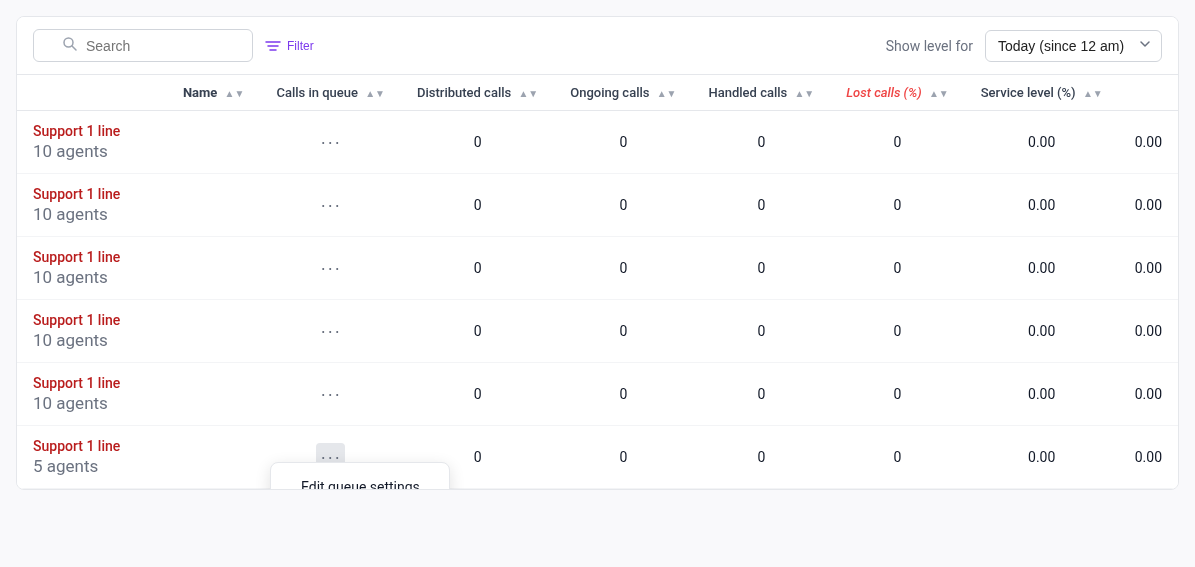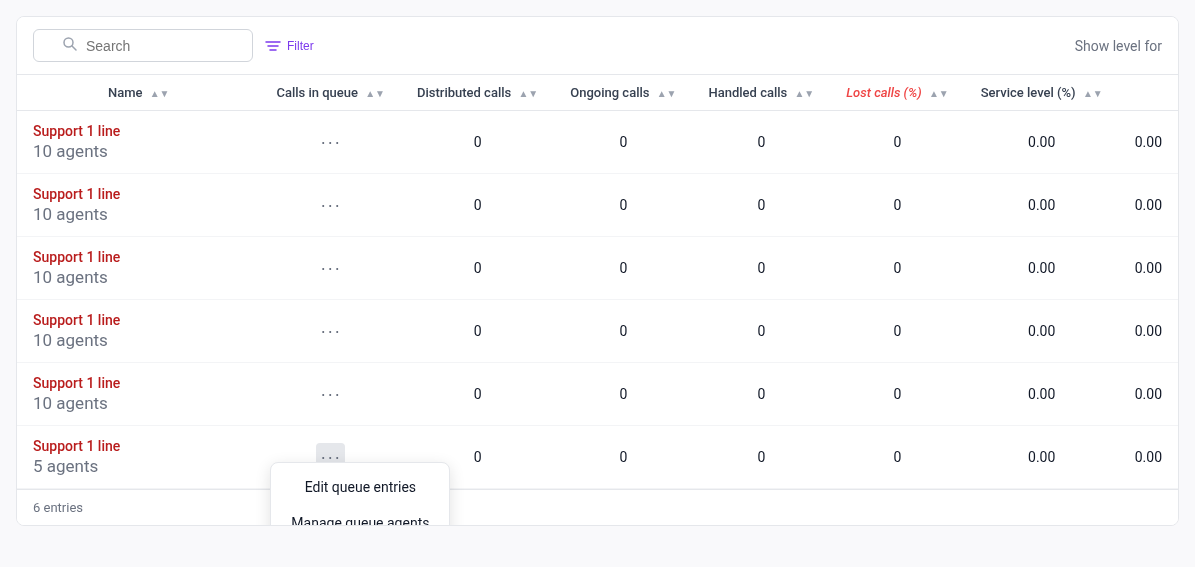--- a/index.html
+++ b/index.html
@@ -111,22 +111,23 @@
       border-bottom: 1px solid #e5e7eb;
     }
     thead th {
       padding: 10px 16px;
       font-weight: 500;
       font-size: 13px;
       color: #374151;
       white-space: nowrap;
     }
     thead th.name-col {
-      text-align: center;
+      text-align: right;
       width: 280px;
+      font-weight: bold;
     }
     thead th.num-col {
       text-align: left;
     }
     th .sort-arrows {
       display: inline-flex;
       flex-direction: column;
       margin-left: 4px;
       vertical-align: middle;
       font-size: 10px;
@@ -231,20 +232,32 @@
         <line x1="3" y1="8" x2="13" y2="8" stroke="#7c3aed" stroke-width="1.5" stroke-linecap="round"></line>
         <line x1="5" y1="12" x2="11" y2="12" stroke="#7c3aed" stroke-width="1.5" stroke-linecap="round"></line>
       </svg>
       <span>Filter</span>
     </button>
 
     <div class="spacer"></div>
 
     <span class="show-data-label">Show level for</span>
 
+    <div class="date-select-wrapper">
+      <select class="date-select">
+        <option>Today (since 12 am)</option>
+        <option>Last 7 days</option>
+        <option>Last 30 days</option>
+      </select>
+      <span class="select-chevron">
+        <svg width="14" height="14" viewBox="0 0 14 14" fill="none">
+          <polyline points="3,5 7,9 11,5" stroke="#6b7280" stroke-width="1.5" stroke-linecap="round" stroke-linejoin="round" fill="none"></polyline>
+        </svg>
+      </span>
+    </div>
   </div>
 
   <table>
     <thead>
       <tr>
         <th class="name-col">
           Name
           <span class="sort-arrows">▲▼</span>
         </th>
         <th class="num-col">
@@ -339,29 +352,26 @@
           <td class="num-cell">0</td>
           <td class="num-cell">0.00</td>
           <td class="num-cell">0.00</td>
         </tr>
         <tr>
           <td class="name-cell">
             <div class="queue-name">Support 1 line</div>
             <div class="queue-agents">5 agents</div>
           </td>
           <td class="menu-btn-cell" style="position: relative;"><button class="menu-btn active">···</button><div class="context-menu">
-              <div class="context-menu-item">Edit queue entries</div>
+              <div class="context-menu-item">Edit queue settings</div>
               <div class="context-menu-item">Manage queue agents</div>
             </div></td>
           <td class="num-cell">0</td>
           <td class="num-cell">0</td>
           <td class="num-cell">0</td>
           <td class="num-cell">0</td>
           <td class="num-cell">0.00</td>
           <td class="num-cell">0.00</td>
         </tr>
       </tbody>
   </table>
 
-  <div class="footer">
-    <span>6 entries</span>
-  </div>
 </div>
 
 </body></html>

